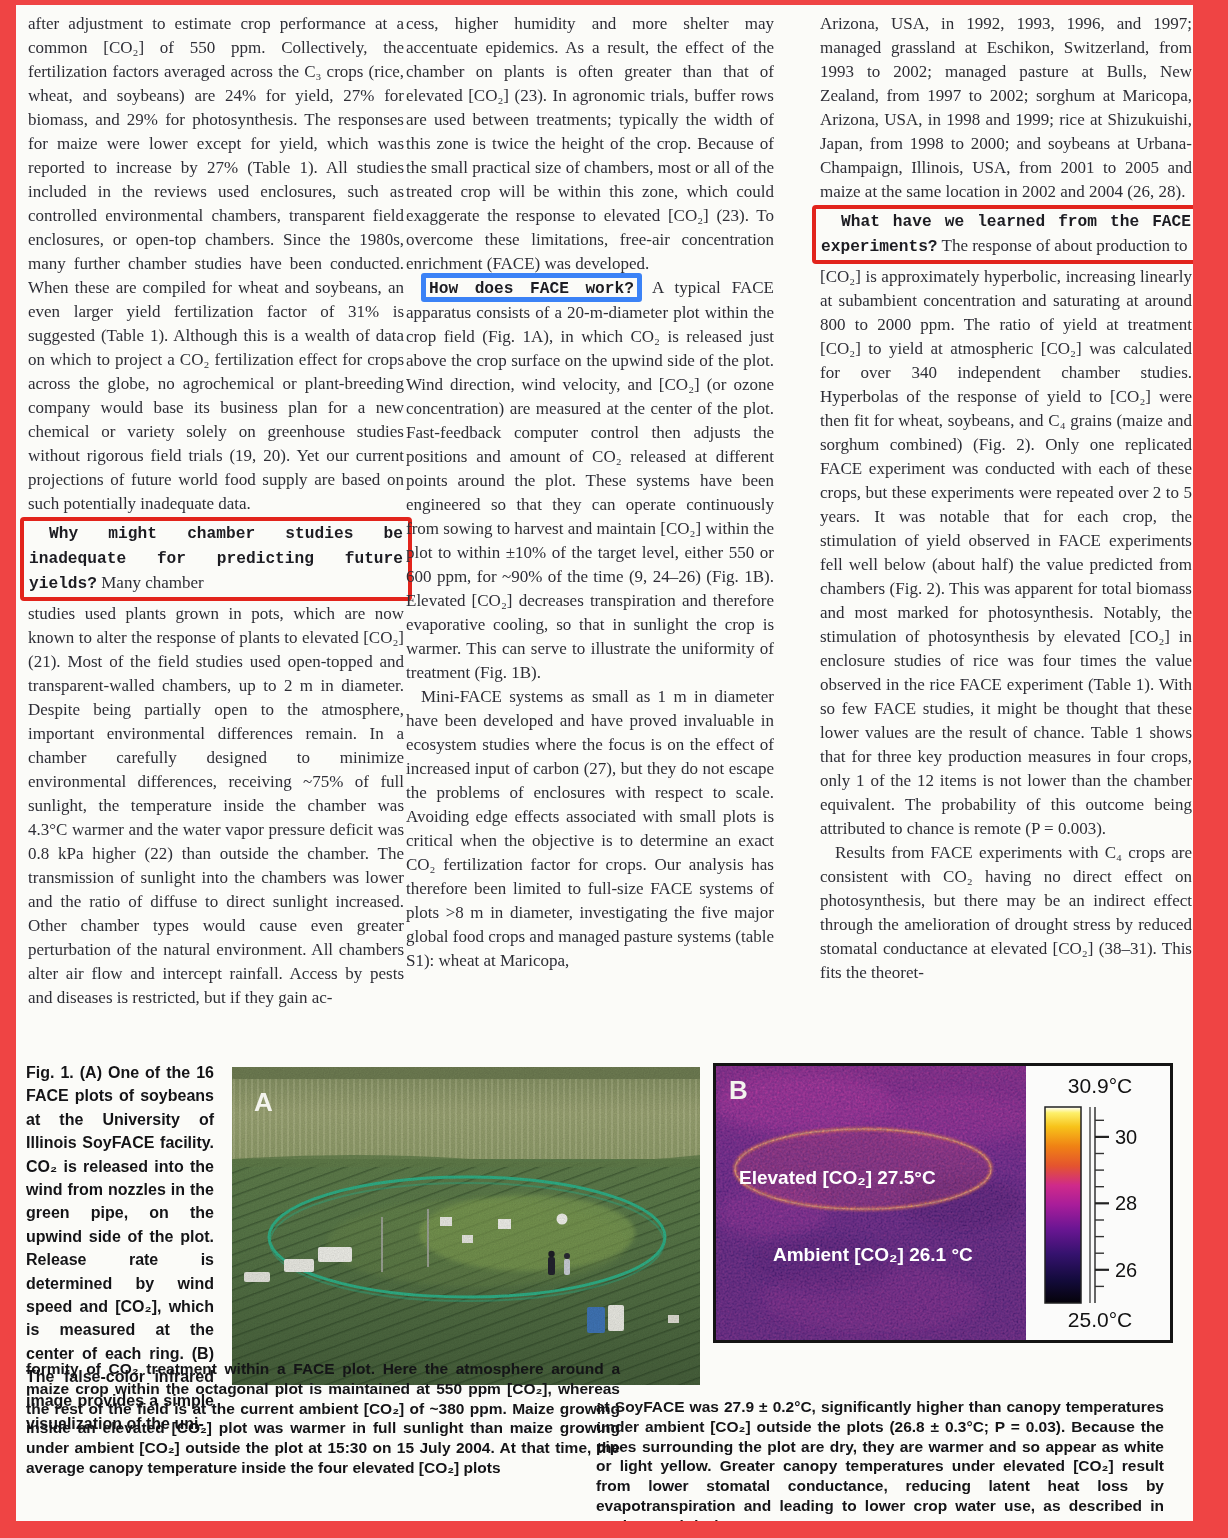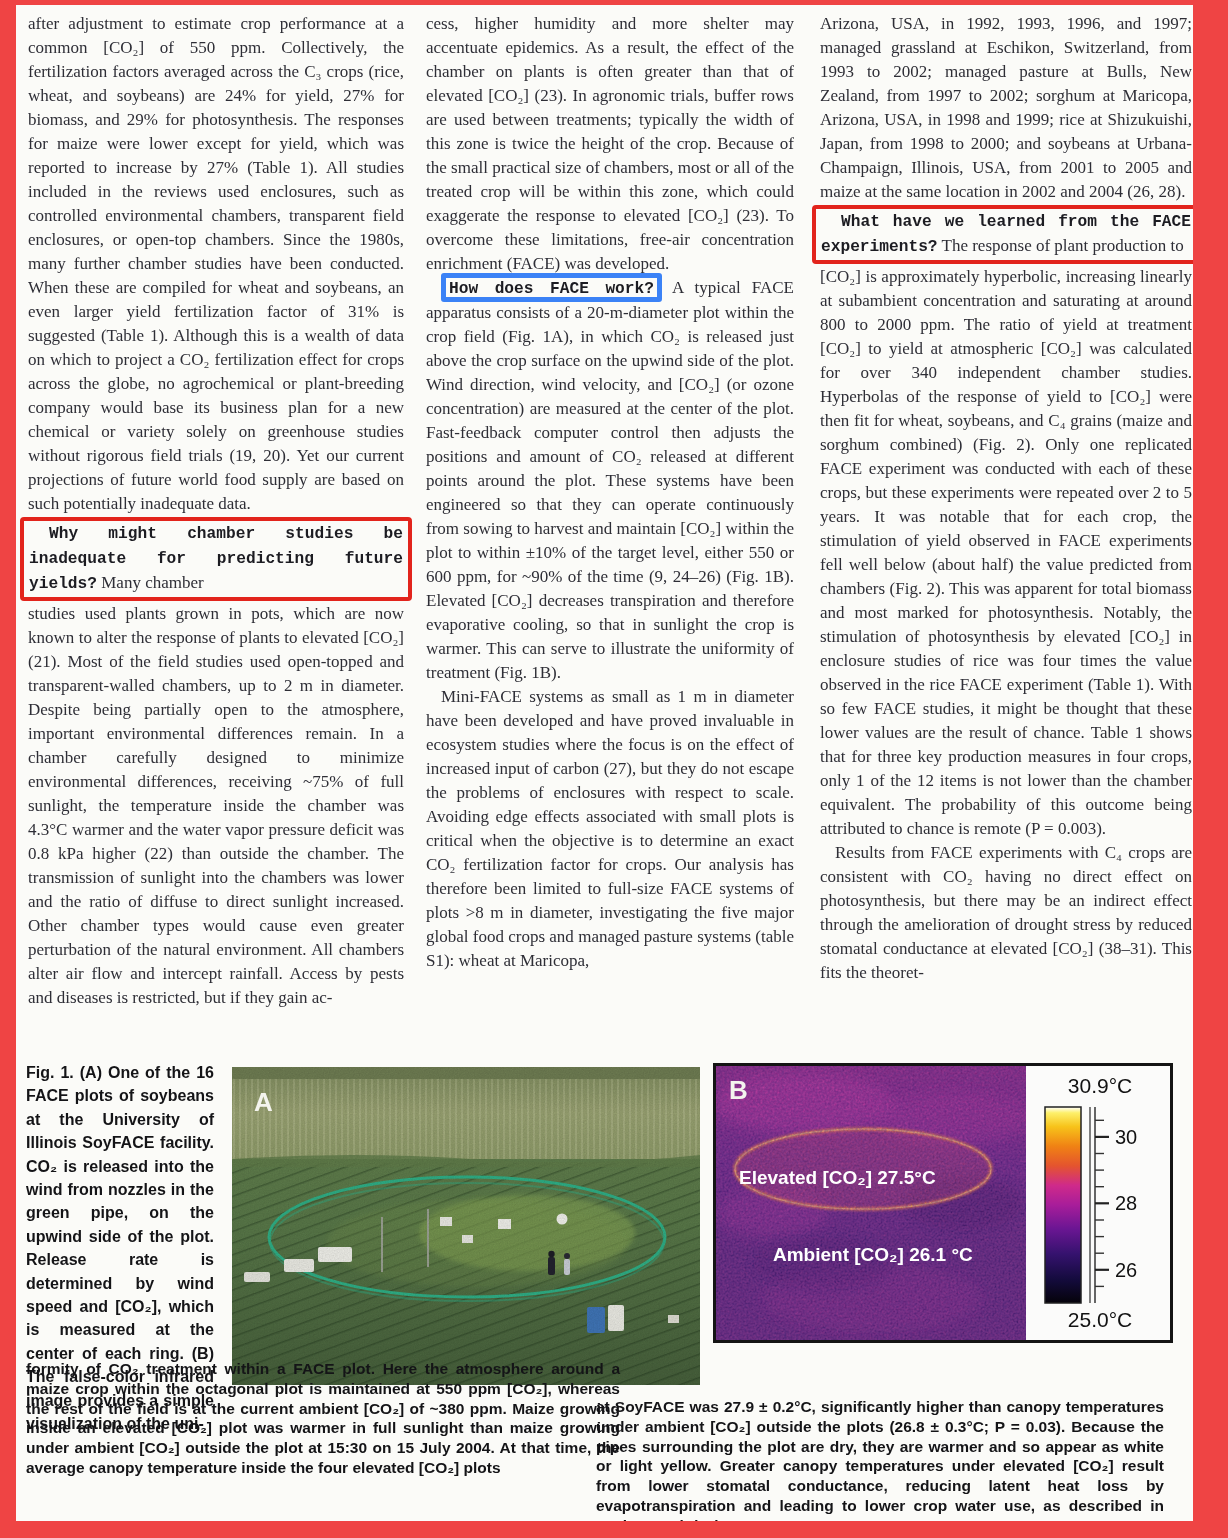--- a/index.html
+++ b/index.html
@@ -1,21 +1,21 @@
 <!DOCTYPE html>
 <html><head>
 <meta charset="utf-8">
 <style>
   html,body{margin:0;padding:0;background:#000;}
   #page{position:relative;width:1228px;height:1538px;background:#ef4444;overflow:hidden;
         font-family:"Liberation Serif","DejaVu Serif",serif;}
   #paper{position:absolute;left:16px;top:5px;width:1177px;height:1516px;background:#fbfbf8;overflow:hidden;}
   .col{position:absolute;top:7px;}
   #col1{left:12px;width:376px;}
-  #col2{left:410px;width:368px;}
+  #col2{left:390px;width:368px;}
   #col3{left:804px;width:372px;}
   .body-p{font-size:17px;line-height:24px;text-align:justify;color:#2e2e36;margin:0;
           font-family:"Liberation Serif","DejaVu Serif",serif;}
   .indent{text-indent:15px;}
   .q{font-family:Liberation Mono, monospace;font-weight:bold;font-size:16.2px;color:#1c1c22;}
   .red-box{border:4px solid #e2241c;border-radius:4px;margin:1px -8px 1px -8px;padding:0 5px 1px 5px;
            font-size:17px;line-height:24px;text-align:justify;color:#2e2e36;text-indent:20px;}
   .red-inline{border:5px solid #3b82f6;border-radius:3px;padding:0 3px;}
   .cap{font-family:"Liberation Sans","DejaVu Sans",sans-serif;color:#141417;position:absolute;text-align:justify;font-weight:bold;}
   #cap-narrow{left:10px;top:1056px;width:188px;font-size:16px;line-height:23.4px;}
@@ -45,21 +45,21 @@
   <div class="col" id="col2">
     <p class="body-p">cess, higher humidity and more shelter may accentuate epidemics. As a result, the effect of the chamber on plants is often greater than that of elevated [CO₂] (23). In agronomic trials, buffer rows are used between treatments; typically the width of this zone is twice the height of the crop. Because of the small practical size of chambers, most or all of the treated crop will be within this zone, which could exaggerate the response to elevated [CO₂] (23). To overcome these limitations, free-air concentration enrichment (FACE) was developed.</p>
     <p class="body-p indent"><span class="red-inline"><span class="q">How does FACE work?</span></span>
       <span>A typical FACE apparatus consists of a 20-m-diameter plot within the crop field (Fig. 1A), in which CO₂ is released just above the crop surface on the upwind side of the plot. Wind direction, wind velocity, and [CO₂] (or ozone concentration) are measured at the center of the plot. Fast-feedback computer control then adjusts the positions and amount of CO₂ released at different points around the plot. These systems have been engineered so that they can operate continuously from sowing to harvest and maintain [CO₂] within the plot to within ±10% of the target level, either 550 or 600 ppm, for ~90% of the time (9, 24–26) (Fig. 1B). Elevated [CO₂] decreases transpiration and therefore evaporative cooling, so that in sunlight the crop is warmer. This can serve to illustrate the uniformity of treatment (Fig. 1B).</span></p>
     <p class="body-p indent">Mini-FACE systems as small as 1 m in diameter have been developed and have proved invaluable in ecosystem studies where the focus is on the effect of increased input of carbon (27), but they do not escape the problems of enclosures with respect to scale. Avoiding edge effects associated with small plots is critical when the objective is to determine an exact CO₂ fertilization factor for crops. Our analysis has therefore been limited to full-size FACE systems of plots &gt;8 m in diameter, investigating the five major global food crops and managed pasture systems (table S1): wheat at Maricopa,</p>
   </div>
 
   <div class="col" id="col3">
     <p class="body-p">Arizona, USA, in 1992, 1993, 1996, and 1997; managed grassland at Eschikon, Switzerland, from 1993 to 2002; managed pasture at Bulls, New Zealand, from 1997 to 2002; sorghum at Maricopa, Arizona, USA, in 1998 and 1999; rice at Shizukuishi, Japan, from 1998 to 2000; and soybeans at Urbana-Champaign, Illinois, USA, from 2001 to 2005 and maize at the same location in 2002 and 2004 (26, 28).</p>
     <div class="red-box"><span class="q">What have we learned from the FACE experiments?</span>
-      <span>The response of plant production to</span></div>
+      <span>The response of about production to</span></div>
     <p class="body-p">[CO₂] is approximately hyperbolic, increasing linearly at subambient concentration and saturating at around 800 to 2000 ppm. The ratio of yield at treatment [CO₂] to yield at atmospheric [CO₂] was calculated for over 340 independent chamber studies. Hyperbolas of the response of yield to [CO₂] were then fit for wheat, soybeans, and C₄ grains (maize and sorghum combined) (Fig. 2). Only one replicated FACE experiment was conducted with each of these crops, but these experiments were repeated over 2 to 5 years. It was notable that for each crop, the stimulation of yield observed in FACE experiments fell well below (about half) the value predicted from chambers (Fig. 2). This was apparent for total biomass and most marked for photosynthesis. Notably, the stimulation of photosynthesis by elevated [CO₂] in enclosure studies of rice was four times the value observed in the rice FACE experiment (Table 1). With so few FACE studies, it might be thought that these lower values are the result of chance. Table 1 shows that for three key production measures in four crops, only 1 of the 12 items is not lower than the chamber equivalent. The probability of this outcome being attributed to chance is remote (P = 0.003).</p>
     <p class="body-p indent">Results from FACE experiments with C₄ crops are consistent with CO₂ having no direct effect on photosynthesis, but there may be an indirect effect through the amelioration of drought stress by reduced stomatal conductance at elevated [CO₂] (38–31). This fits the theoret-</p>
   </div>
 
   <div class="cap" id="cap-narrow"><b>Fig. 1.</b>
     <span>(A) One of the 16 FACE plots of soybeans at the University of Illinois SoyFACE facility. CO₂ is released into the wind from nozzles in the green pipe, on the upwind side of the plot. Release rate is determined by wind speed and [CO₂], which is measured at the center of each ring. (B) The false-color infrared image provides a simple visualization of the uni-</span></div>
 
   <svg id="panelA" viewBox="0 0 468 318">
     <defs>
       <linearGradient id="cornGrad" x1="0" y1="0" x2="0" y2="1">

